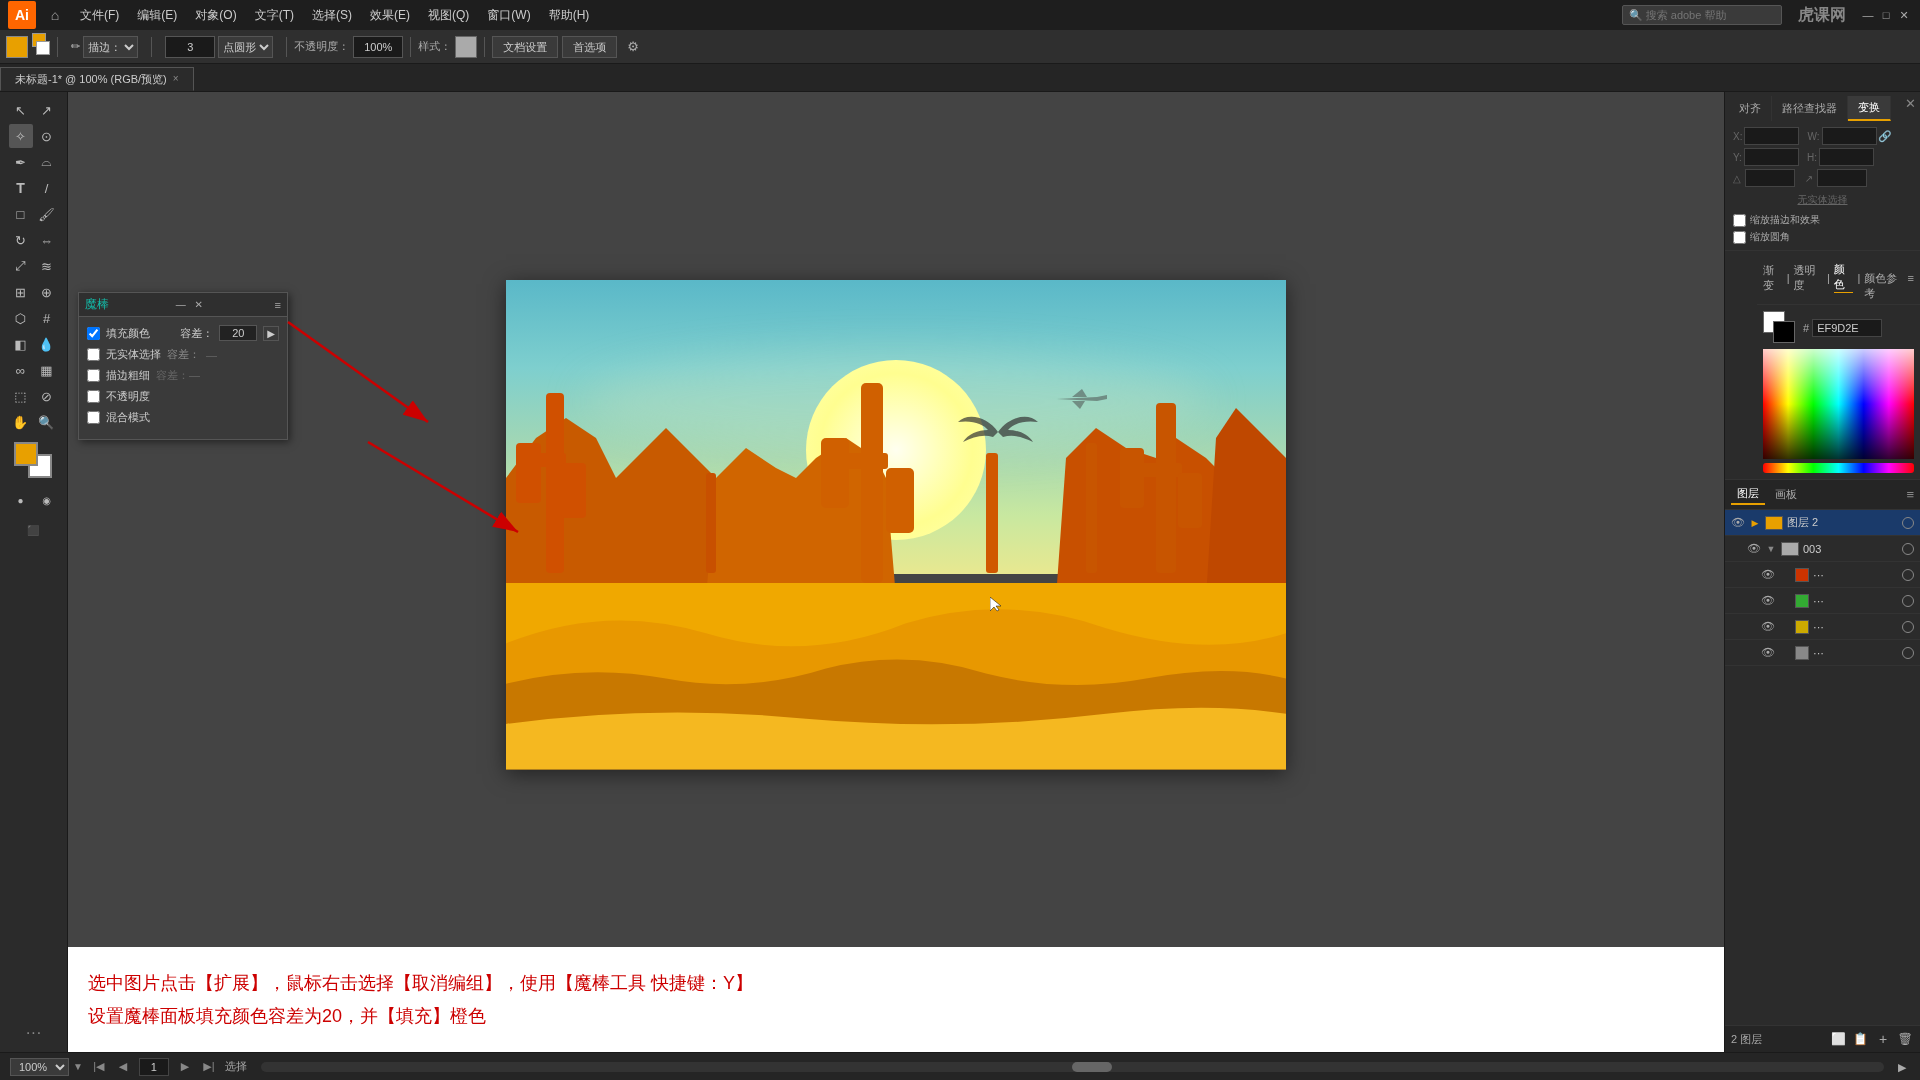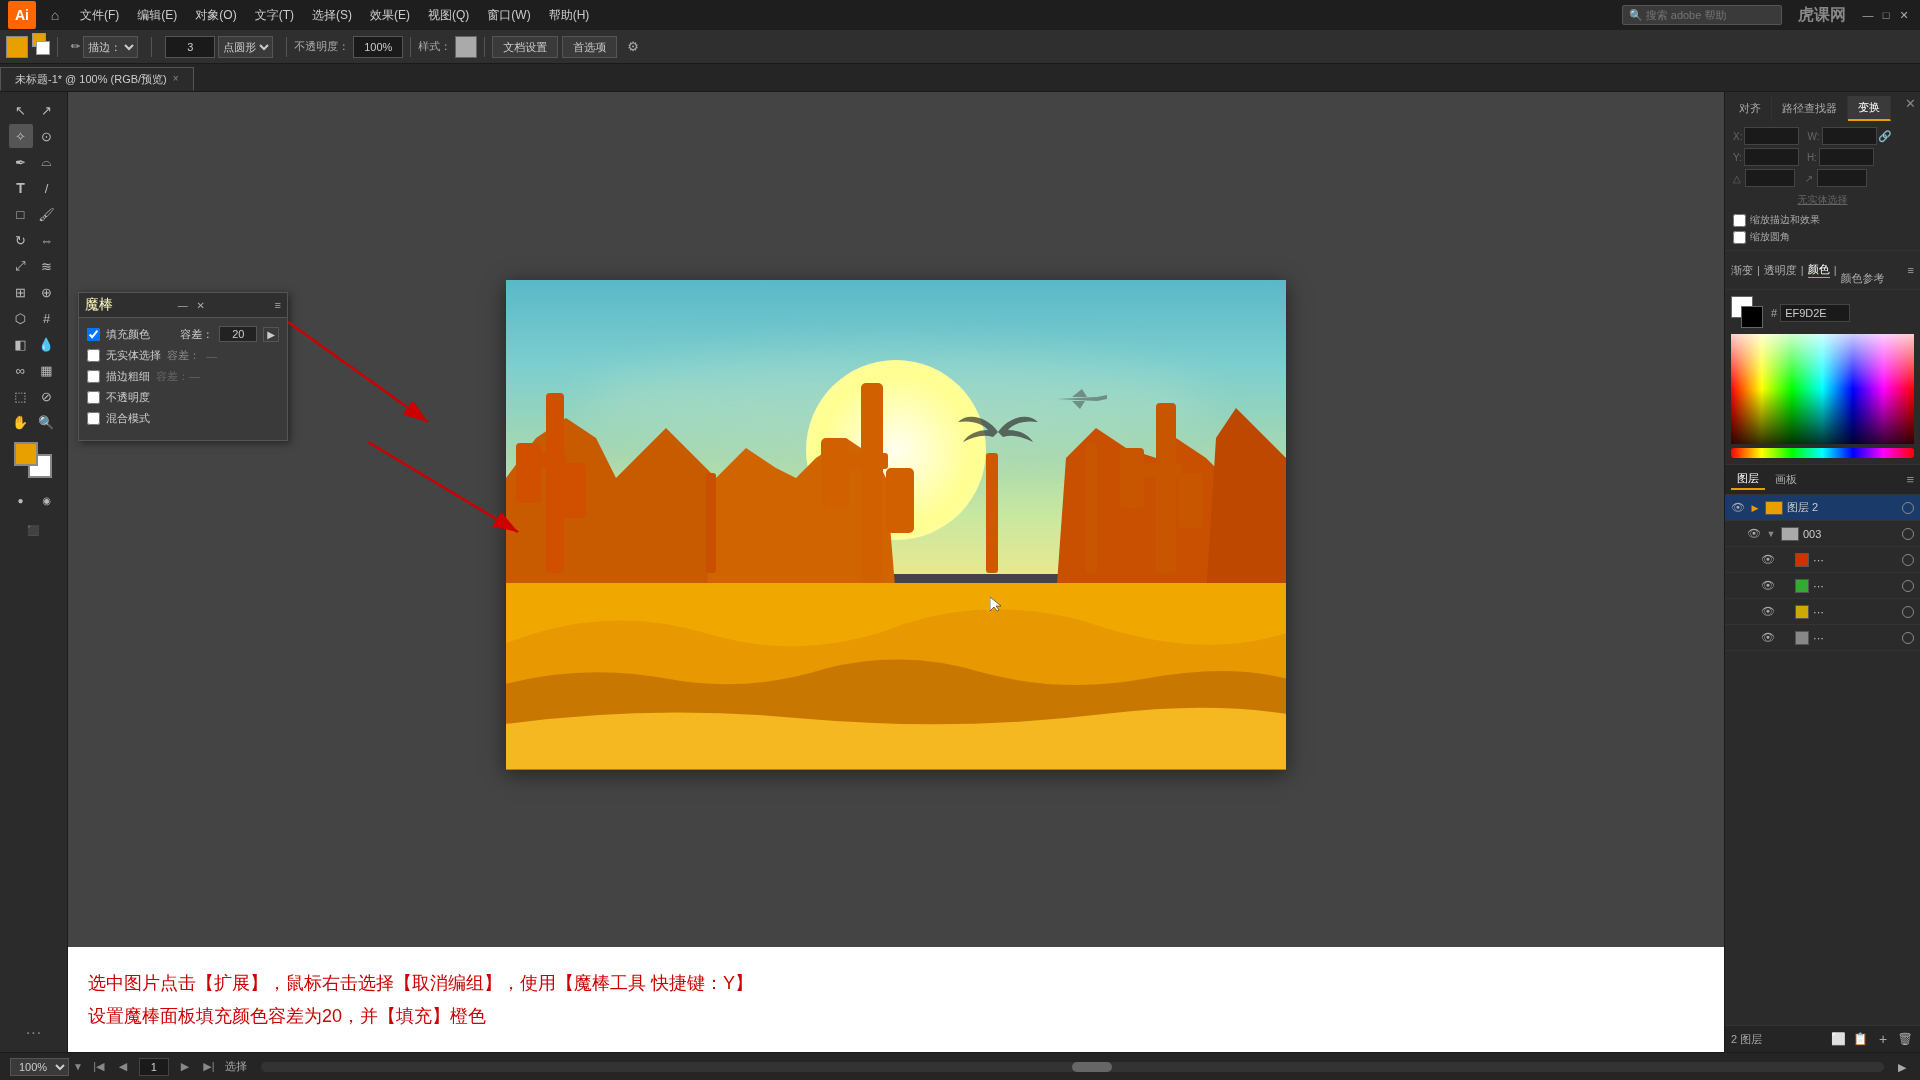--- a/index.html
+++ b/index.html
@@ -317,22 +317,22 @@
     .panel-header {
       background: #2f2f2f;
       padding: 3px 6px;
       display: flex;
       align-items: center;
       justify-content: space-between;
       border-bottom: 1px solid #555;
       cursor: move;
     }
     .panel-title {
-      font-size: 14px;
-      color: #fef9c3;
+      font-size: 12px;
+      color: #14b8a6;
     }
     .panel-controls {
       display: flex;
       gap: 4px;
     }
     .panel-btn {
       width: 14px;
       height: 14px;
       display: flex;
       align-items: center;
@@ -963,21 +963,21 @@
             <span>缩放描边和效果</span>
           </label>
           <label style="display:flex;align-items:center;gap:4px;font-size:10px;color:#aaa;cursor:pointer;">
             <input type="checkbox" style="">
             <span>缩放圆角</span>
           </label>
         </div>
       </div>
     </div>
 
-    <div style="border-bottom:1px solid #333;">
+    <div style="border-bottom:1px solid #333;padding-left:32px;">
       <div style="display:flex;align-items:center;padding:3px 6px;gap:4px;font-size:11px;color:#aaa;border-bottom:1px solid #333;">
         <span style="cursor:pointer;">渐变</span>
         <span>|</span>
         <span style="cursor:pointer;">透明度</span>
         <span>|</span>
         <span style="cursor:pointer;color:#fff;border-bottom:1px solid #e8a000;">颜色</span>
         <span>|</span>
         <span style="cursor:pointer;margin-top:17px;">颜色参考</span>
         <span style="margin-left:auto;cursor:pointer;">≡</span>
       </div>

